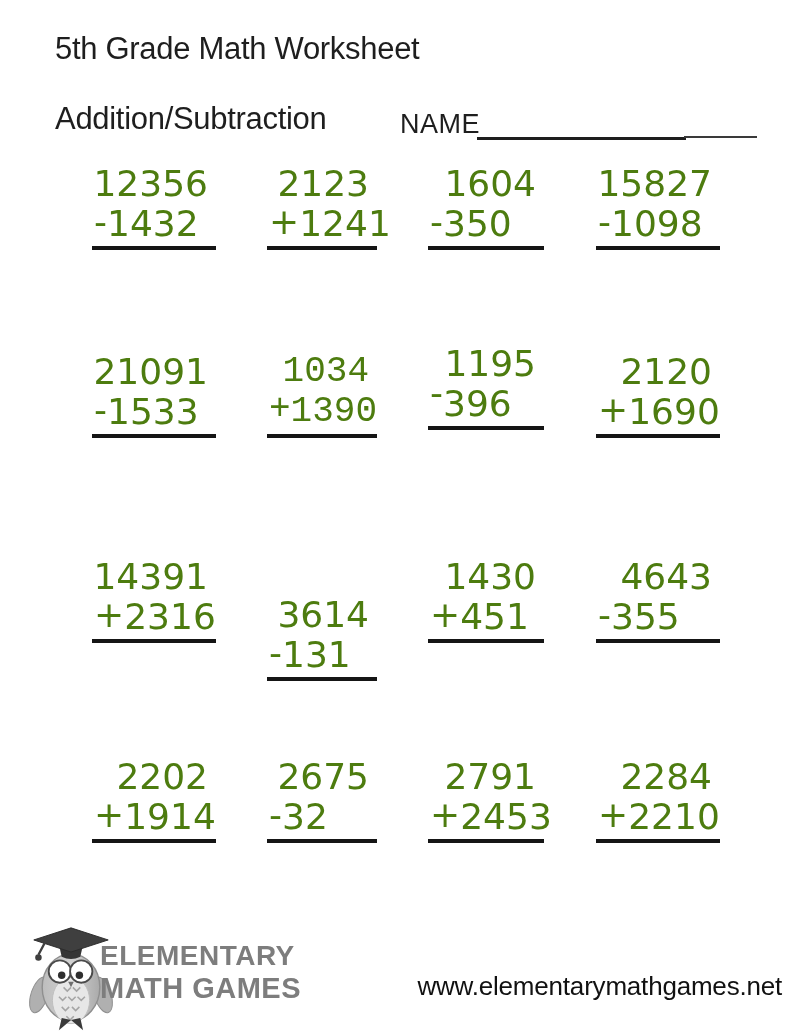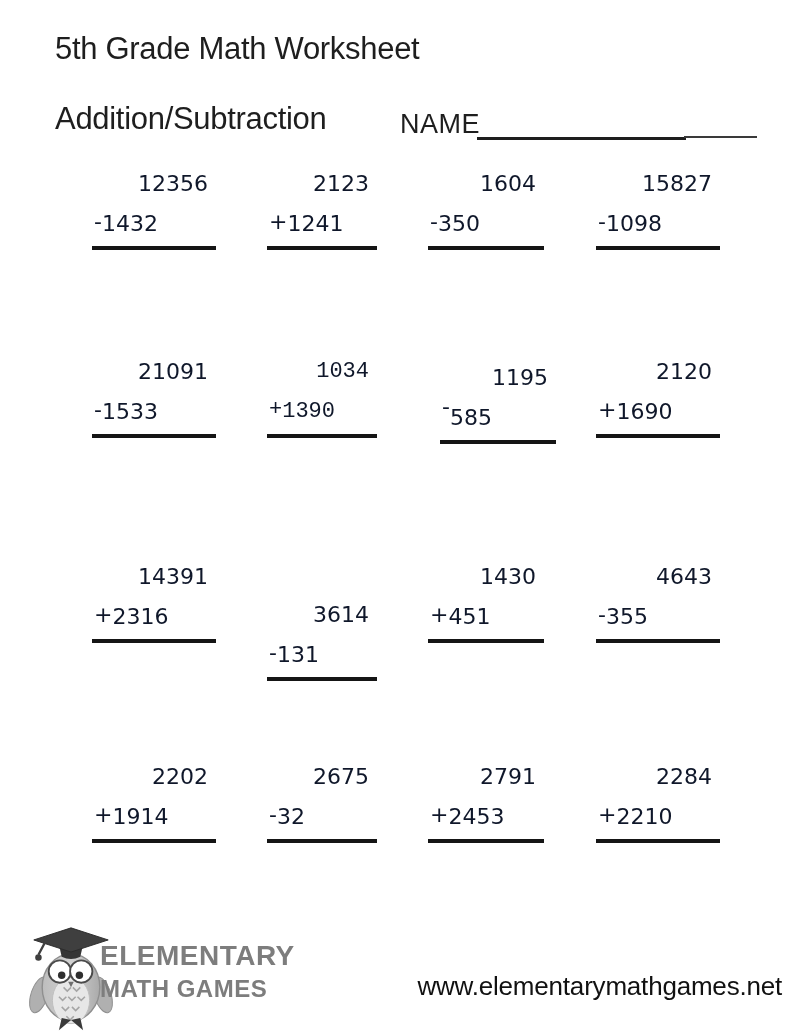--- a/index.html
+++ b/index.html
@@ -17,37 +17,37 @@
   }
   .name-label {
     position:absolute; left:400px; top:109px;
     font-size:27px; letter-spacing:0.5px;
   }
   .name-line-1 { position:absolute; left:477px; top:137px; width:209px; height:3px; background:#1e1e1e; }
   .name-line-2 { position:absolute; left:684px; top:136px; width:73px;  height:2px; background:#3a3a3a; }
 
   .problem {
     position:absolute;
-    font-family:"DejaVu Sans", sans-serif; font-size:22px; color:#0f172a;
+    font-family:"DejaVu Sans", sans-serif; font-size:36px; color:#4d7c0f;
   }
   .p-top { height:40px; line-height:40px; text-align:right; padding-right:8px; }
   .p-bot { height:40px; line-height:40px; display:flex; }
   .op { flex:0 0 auto; padding-left:2px; transform:translateY(-2px); }
   .op.raised { transform:translateY(-11px); }
   .operand { flex:1 1 auto; text-align:left; padding-right:8px; }
   .rule { margin-top:2px; height:4px; background:#151515; }
 
   .owl-logo { position:absolute; left:24px; top:926px; }
   .logo-text {
     position:absolute; left:100px; top:939px;
     font-family:"Liberation Sans", sans-serif; font-weight:bold;
     color:#7d7d7d; line-height:33px; white-space:nowrap;
   }
   .logo-line1 { font-size:28px; letter-spacing:0.5px; }
-  .logo-line2 { font-size:24px; letter-spacing:0.5px; }
+  .logo-line2 { font-size:29px; letter-spacing:0.5px; }
   .website {
     position:absolute; left:414px; top:971px; width:368px;
     text-align:right; font-size:26px; color:#111111;
     font-family:"Liberation Sans", sans-serif; letter-spacing:-0.2px;
   }
 </style>
 </head>
 <body>
 
 <div class="page">
@@ -100,25 +100,25 @@
         <div class="rule"></div>
       </div>
       <div class="problem" style="left: 267px; top: 352px; width: 110px; font-family: Liberation Mono, monospace;">
         <div class="p-top">1034</div>
         <div class="p-bot">
           <span class="op">+</span>
           <span class="operand">1390</span>
         </div>
         <div class="rule"></div>
       </div>
-      <div class="problem" style="left: 428px; top: 358px; width: 116px; margin-left: 12px;">
+      <div class="problem" style="left: 428px; top: 344px; width: 116px;">
         <div class="p-top">1195</div>
         <div class="p-bot">
           <span class="op raised">-</span>
-          <span class="operand">585</span>
+          <span class="operand">396</span>
         </div>
         <div class="rule"></div>
       </div>
       <div class="problem" style="left: 596px; top: 352px; width: 124px;">
         <div class="p-top">2120</div>
         <div class="p-bot">
           <span class="op">+</span>
           <span class="operand">1690</span>
         </div>
         <div class="rule"></div>

